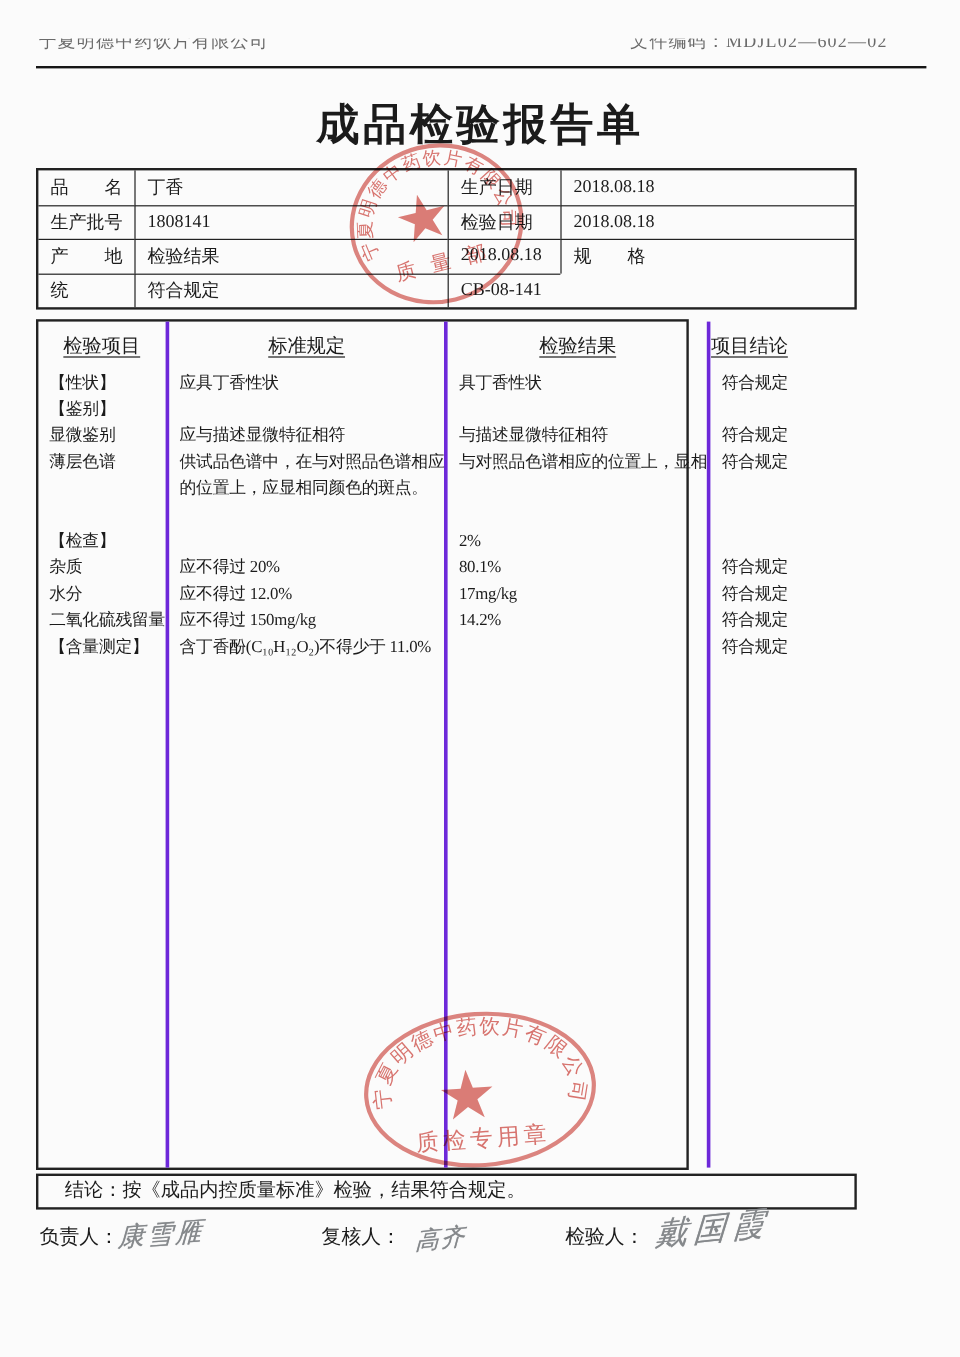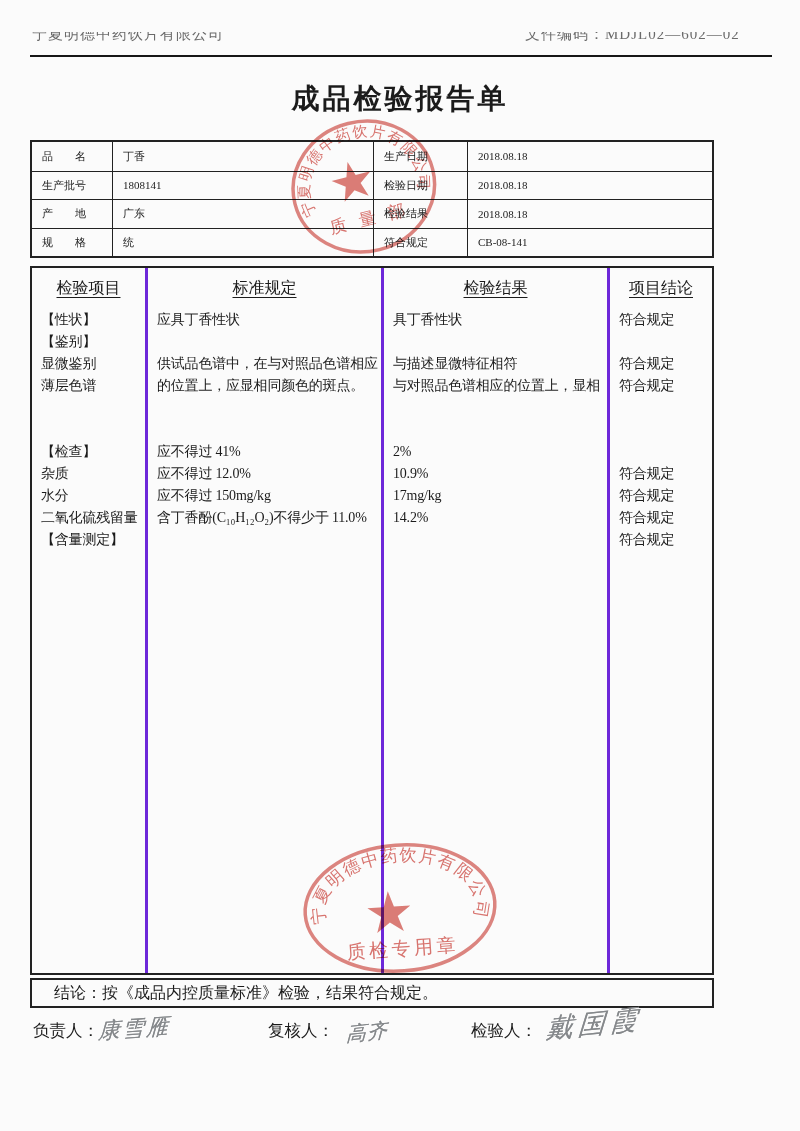--- a/index.html
+++ b/index.html
@@ -14,38 +14,38 @@
 
   
   .hdr-clip { position:absolute; top:32px; height:12px; overflow:hidden; opacity:.75; }
   .hdr-clip span { display:block; margin-top:-7px; font-size:15px; color:#3a3a3a; letter-spacing:1px; white-space:nowrap; }
   #hdr-left { left:32px; width:260px; }
   #hdr-right { left:525px; width:250px; }
   .hdr-rule { position:absolute; left:30px; top:55px; width:742px; height:2px; background:#161616; }
 
   .doc-title {
     position:absolute; left:0; top:80px; width:800px;
-    text-align:center; font-size:28px; font-weight:bold; letter-spacing:3px;
+    text-align:center; font-size:36px; font-weight:bold; letter-spacing:3px;
   }
 
   
   #info-table {
     position:absolute; left:30px; top:140px; width:684px; height:118px;
     border:2px solid #222; display:grid;
     grid-template-columns:80px 261px 94px 245px;
     grid-auto-rows:28.5px; background:transparent;
   }
   .info-cell { border-left:1px solid #222; border-top:1px solid #222;
-    display:flex; align-items:center; padding-left:10px; font-size:11px; white-space:nowrap; }
+    display:flex; align-items:center; padding-left:10px; font-size:15px; white-space:nowrap; }
   .info-cell:nth-child(-n+4) { border-top:none; }
   .info-cell:nth-child(4n+1) { border-left:none; }
 
   
   #insp-table {
-    position:absolute; left:30px; top:266px; width:684px; height:709px;
+    position:absolute; left:30px; top:266px; width:544px; height:709px;
     border:2px solid #222; display:flex;
   }
   .icol { height:100%; }
   .icol + .icol { border-left:3px solid #6d28d9; }
   .icol-item { width:113px; } .icol-std { width:236px; }
   .icol-res { width:226px; } .icol-ver { width:105px; }
   .ihd { height:41px; padding-top:10px; text-align:center; font-size:16px; }
   .ihd span { text-decoration:underline; text-underline-offset:4px; }
   .iline { height:22px; line-height:22px; font-size:14px; padding-left:9px;
     white-space:nowrap; letter-spacing:-0.2px; }
@@ -93,21 +93,20 @@
     <div class="info-cell">丁香</div>
     <div class="info-cell">生产日期</div>
     <div class="info-cell">2018.08.18</div>
 
     <div class="info-cell">生产批号</div>
     <div class="info-cell">1808141</div>
     <div class="info-cell">检验日期</div>
     <div class="info-cell">2018.08.18</div>
 
     <div class="info-cell">产　　地</div>
-    <div class="info-cell">广东</div>
     <div class="info-cell">检验结果</div>
     <div class="info-cell">2018.08.18</div>
 
     <div class="info-cell">规　　格</div>
     <div class="info-cell">统</div>
     <div class="info-cell">符合规定</div>
     <div class="info-cell">CB-08-141</div>
   </div>
 
   <div id="insp-table">
@@ -122,39 +121,40 @@
       <div class="iline">【检查】</div>
       <div class="iline">杂质</div>
       <div class="iline">水分</div>
       <div class="iline">二氧化硫残留量</div>
       <div class="iline">【含量测定】</div>
     </div>
     <div class="icol icol-std">
       <div class="ihd"><span>标准规定</span></div>
       <div class="iline">应具丁香性状</div>
       <div class="iline"></div>
+      <div class="iline">应与描述显微特征相符</div>
       <div class="iline">供试品色谱中，在与对照品色谱相应</div>
       <div class="iline">的位置上，应显相同颜色的斑点。</div>
       <div class="iline"></div>
       <div class="iline"></div>
-      <div class="iline">应不得过 41%</div>
+      <div class="iline">应不得过 20%</div>
       <div class="iline">应不得过 12.0%</div>
       <div class="iline">应不得过 150mg/kg</div>
       <div class="iline">含丁香酚(C₁₀H₁₂O₂)不得少于 11.0%</div>
     </div>
     <div class="icol icol-res">
       <div class="ihd"><span>检验结果</span></div>
       <div class="iline">具丁香性状</div>
       <div class="iline"></div>
       <div class="iline">与描述显微特征相符</div>
       <div class="iline">与对照品色谱相应的位置上，显相</div>
       <div class="iline"></div>
       <div class="iline"></div>
       <div class="iline">2%</div>
-      <div class="iline">10.9%</div>
+      <div class="iline">80.1%</div>
       <div class="iline">17mg/kg</div>
       <div class="iline">14.2%</div>
     </div>
     <div class="icol icol-ver">
       <div class="ihd"><span>项目结论</span></div>
       <div class="iline">符合规定</div>
       <div class="iline"></div>
       <div class="iline">符合规定</div>
       <div class="iline">符合规定</div>
       <div class="iline"></div>

